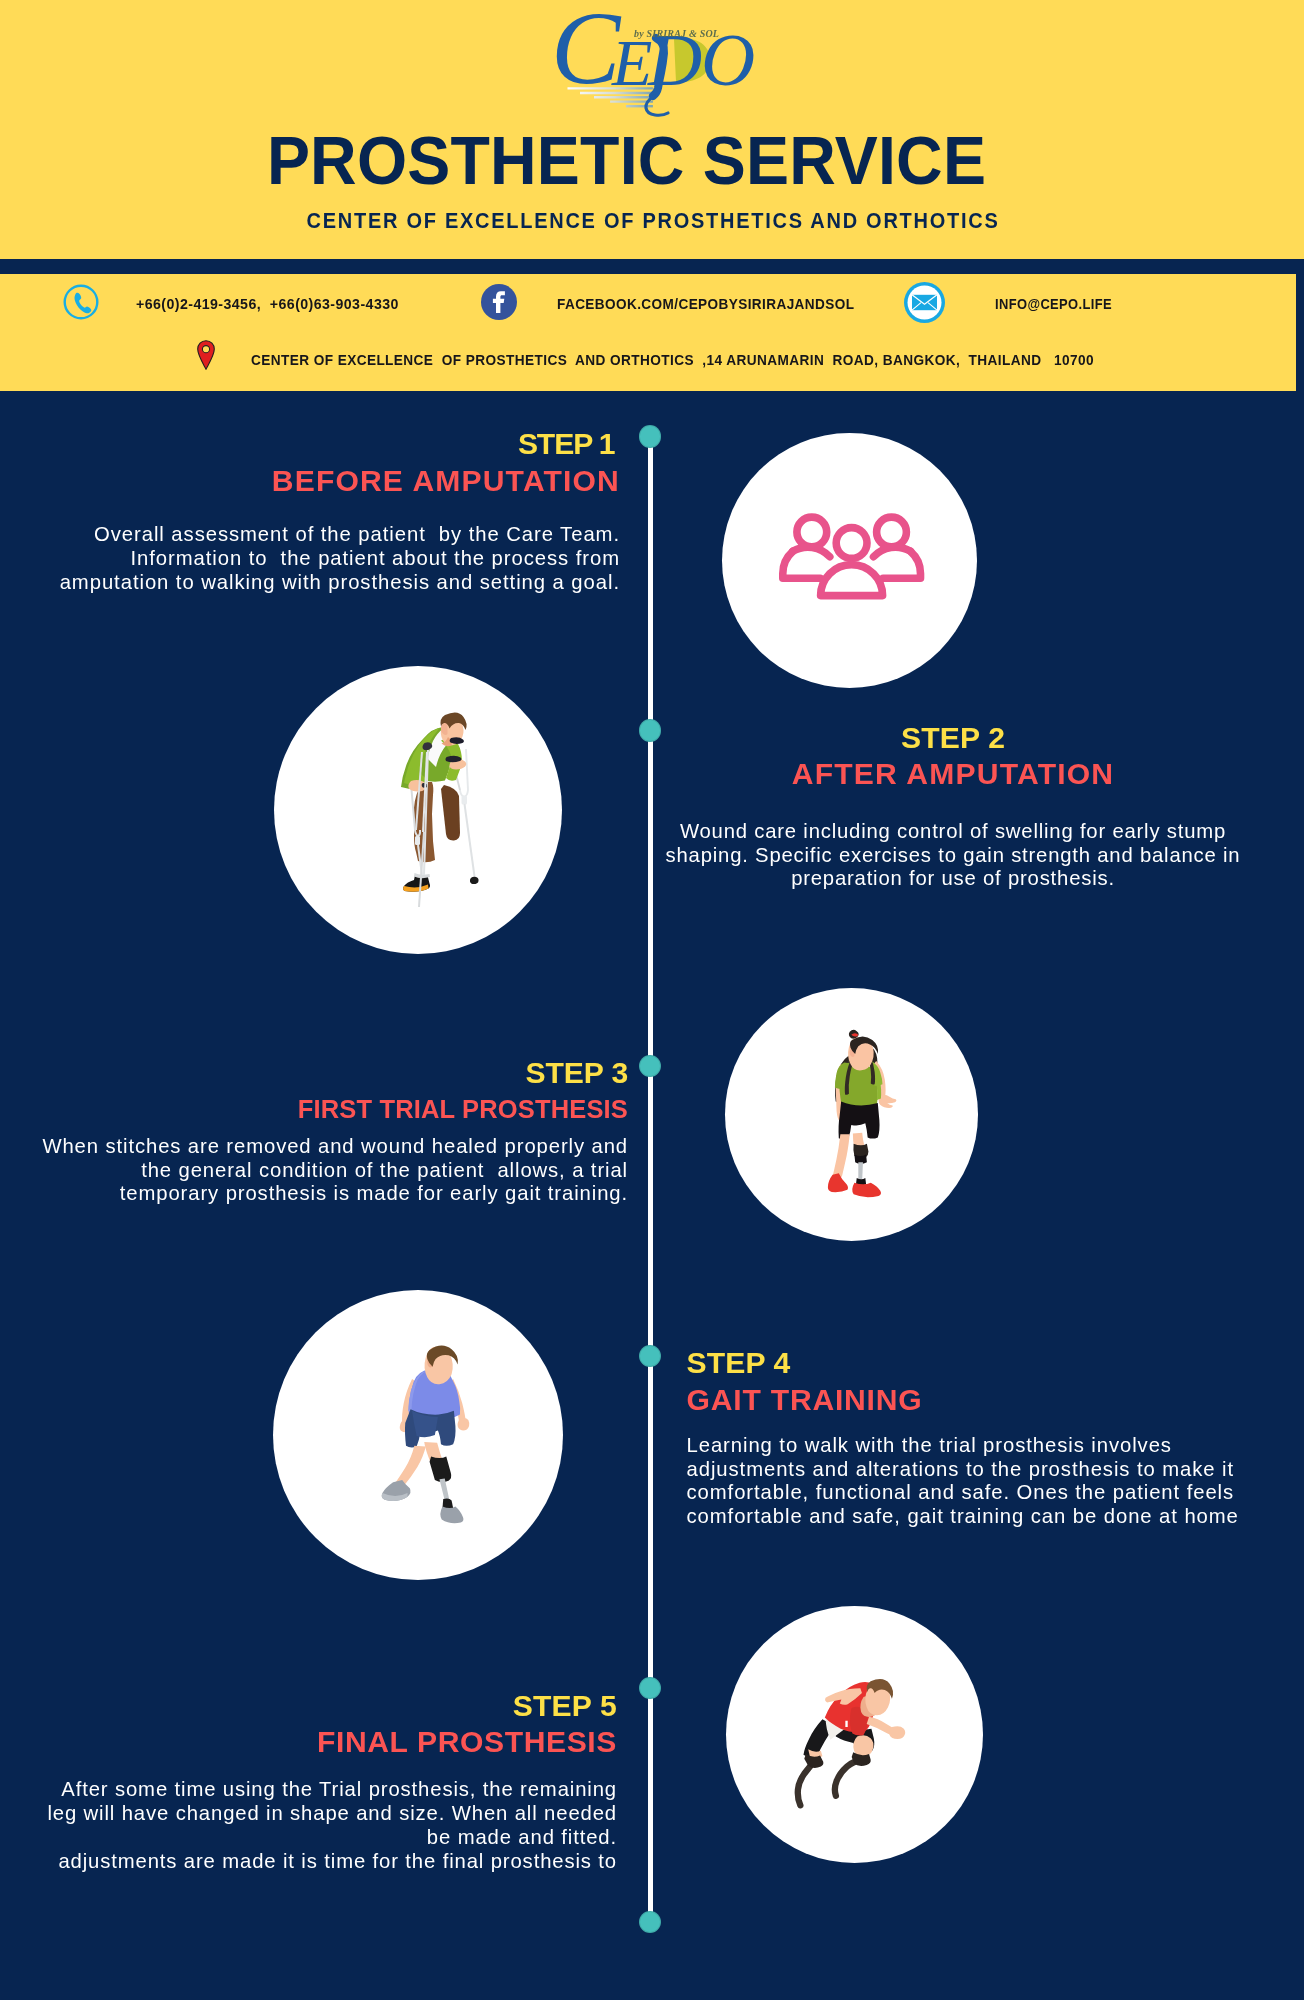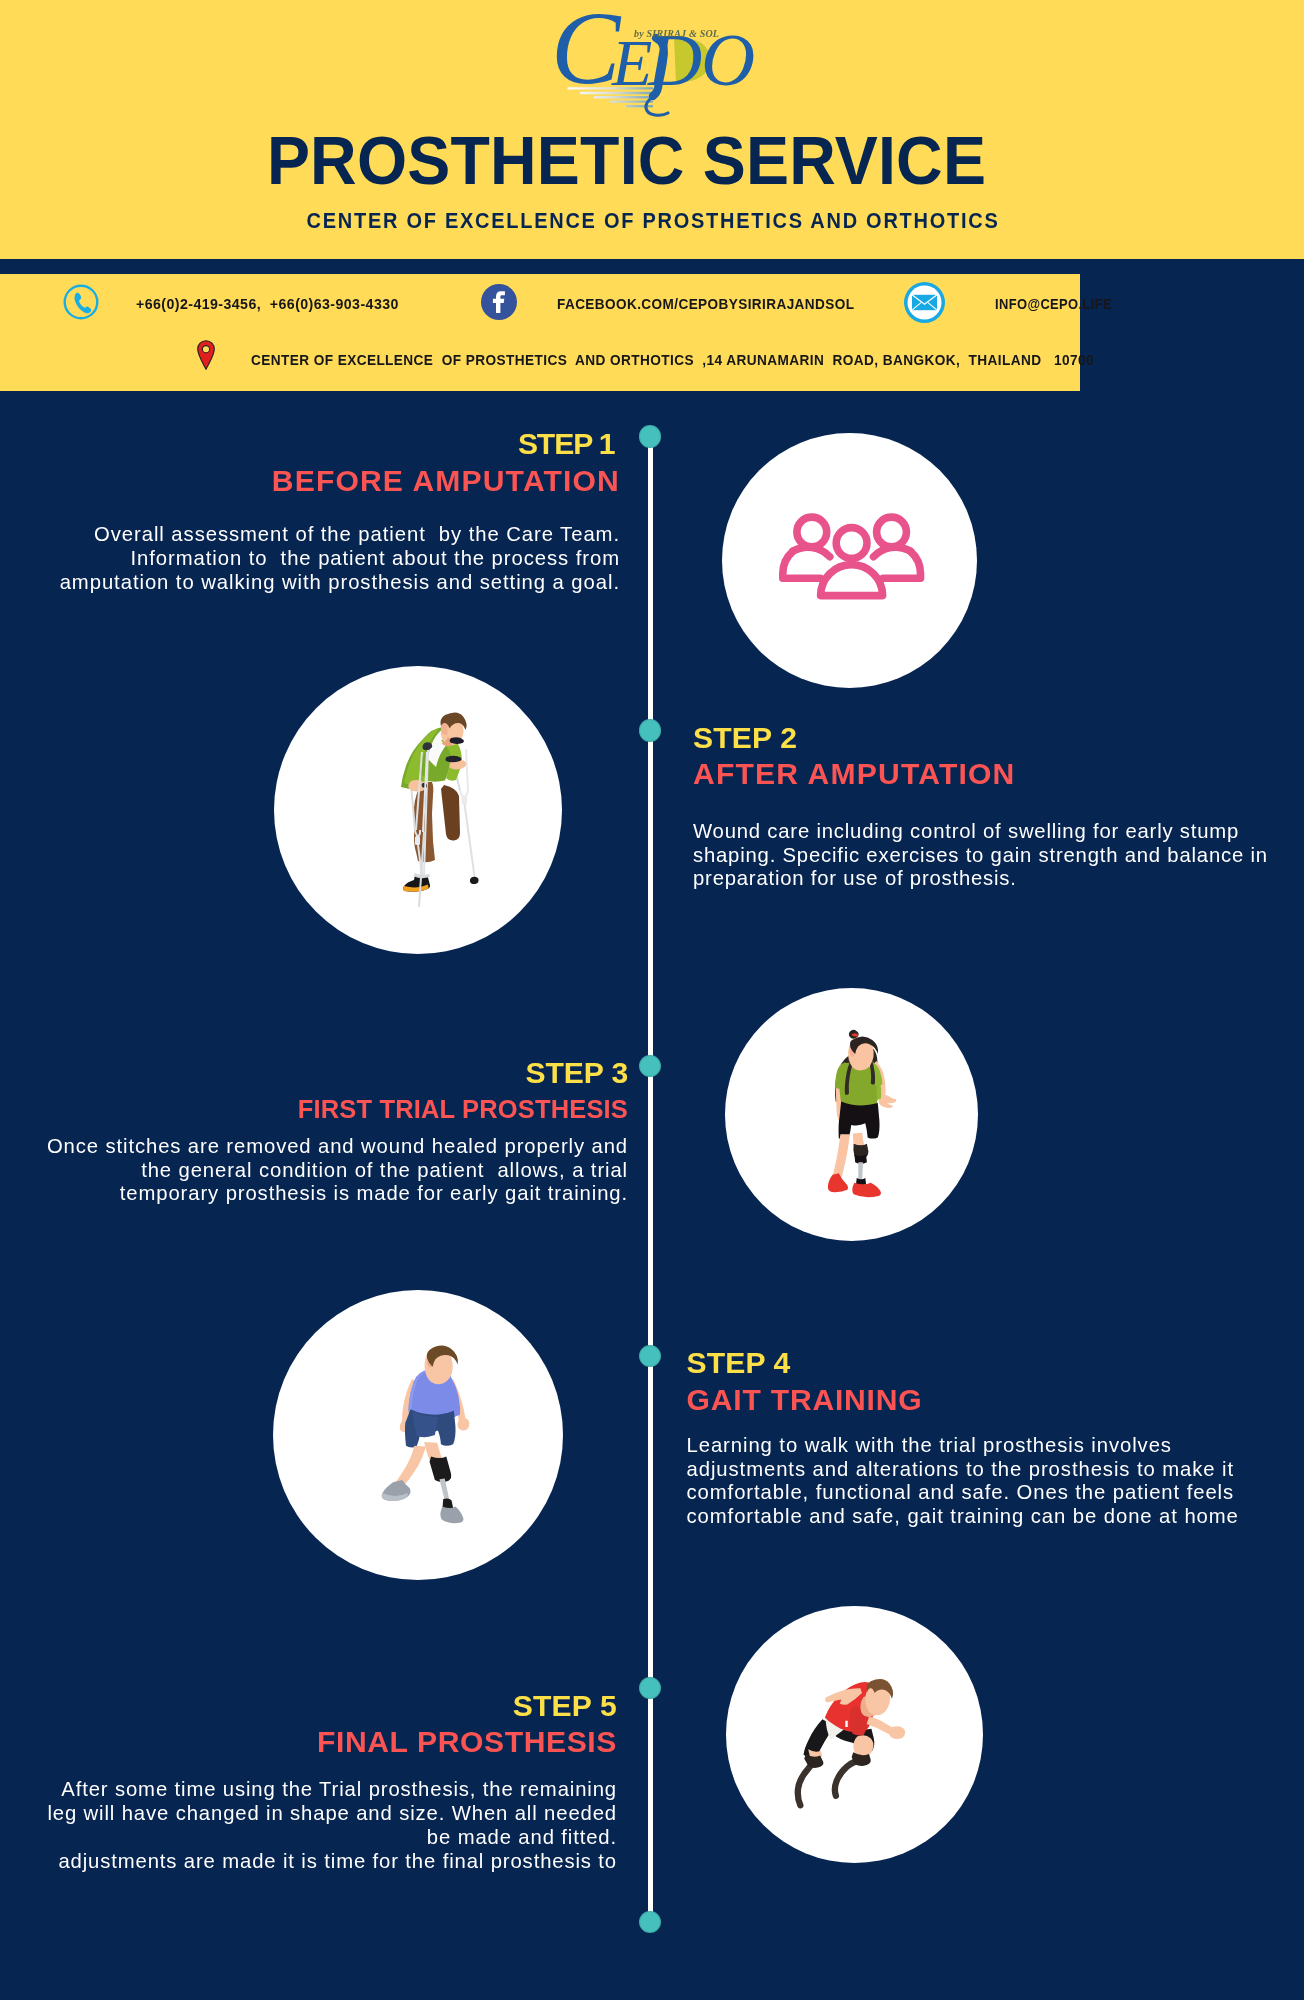--- a/index.html
+++ b/index.html
@@ -10,21 +10,21 @@
   .header{position:absolute;left:0;top:0;width:1304px;height:259px;background:#FFDB57;}
   .logo{position:absolute;left:552px;top:8px;width:210px;height:112px;}
   .title{position:absolute;left:0;top:124.5px;width:1253px;text-align:center;
          font-size:64.5px;font-weight:700;letter-spacing:0.2px;color:#072551;line-height:68px;transform:scaleY(1.055);transform-origin:center top;}
   .subtitle{position:absolute;left:1px;top:206.5px;width:1304px;text-align:center;
             font-size:20px;font-weight:700;letter-spacing:1.73px;color:#072551;line-height:24px;transform:scaleY(1.1);transform-origin:center top;}
 
   .divider{position:absolute;left:0;top:259px;width:1304px;height:15px;background:#072551;}
 
   
-  .contact{position:absolute;left:0;top:274px;width:1080px;height:117px;background:#FFDB57;}
+  .contact{position:absolute;left:0;top:274px;width:1296px;height:117px;background:#FFDB57;}
   .c-icon{position:absolute;}
   .c-txt{position:absolute;font-size:15px;font-weight:700;color:#17161A;letter-spacing:0.45px;white-space:pre;transform-origin:left top;}
 
   
   .timeline{position:absolute;left:647.5px;top:436px;width:5px;height:1486px;background:#ffffff;}
   .dot{position:absolute;width:20.5px;height:20.5px;border-radius:50%;background:#45C0BC;
        box-shadow:0 0 0 1px #3FAAA8;box-sizing:border-box;}
 
   .photo{position:absolute;border-radius:50%;background:#fff;overflow:hidden;}
 
@@ -324,30 +324,30 @@
      </g>
     </svg>
   </div>
 
   <div class="sblock right" style="left:0;top:0;width:620px;">
     <div class="snum" style="margin-top:429px;letter-spacing:-1.093px;padding-right:5.5px;">STEP 1</div>
     <div class="stitle" style="margin-top:7.4px;letter-spacing:1.141px;">BEFORE AMPUTATION</div>
     <div class="sbody" style="margin-top:26.5px;letter-spacing:0.93px;padding-left:40px;"><div>Overall assessment of the patient  by the Care Team.</div><div>Information to  the patient about the process from</div><div>amputation to walking with prosthesis and setting a goal.</div></div>
   </div>
 
-  <div class="sblock left" style="left:693px;top:0;width:580px;">
+  <div class="sblock left" style="left:663px;top:0;width:580px;text-align:center;">
     <div class="snum" style="margin-top:722.5px;letter-spacing:0.174px;">STEP 2</div>
     <div class="stitle" style="margin-top:6.9px;letter-spacing:1.176px;">AFTER AMPUTATION</div>
     <div class="sbody" style="margin-top:30px;letter-spacing:0.80px;"><div>Wound care including control of swelling for early stump</div><div>shaping. Specific exercises to gain strength and balance in</div><div>preparation for use of prosthesis.</div></div>
   </div>
 
   <div class="sblock right" style="left:0;top:0;width:628px;">
     <div class="snum" style="margin-top:1058px;letter-spacing:-0.126px;">STEP 3</div>
     <div class="stitle" style="margin-top:6.4px;font-size:25.5px;letter-spacing:0.154px;">FIRST TRIAL PROSTHESIS</div>
-    <div class="sbody" style="margin-top:10px;letter-spacing:0.89px;padding-left:40px;"><div>Once stitches are removed and wound healed properly and</div><div>the general condition of the patient  allows, a trial</div><div>temporary prosthesis is made for early gait training.</div></div>
+    <div class="sbody" style="margin-top:10px;letter-spacing:0.89px;padding-left:40px;"><div>When stitches are removed and wound healed properly and</div><div>the general condition of the patient  allows, a trial</div><div>temporary prosthesis is made for early gait training.</div></div>
   </div>
 
   <div class="sblock left" style="left:686.5px;top:0;width:560px;">
     <div class="snum" style="margin-top:1348px;letter-spacing:0.141px;">STEP 4</div>
     <div class="stitle" style="margin-top:7.4px;letter-spacing:0.792px;">GAIT TRAINING</div>
     <div class="sbody" style="margin-top:18px;letter-spacing:0.92px;"><div>Learning to walk with the trial prosthesis involves</div><div>adjustments and alterations to the prosthesis to make it</div><div>comfortable, functional and safe. Ones the patient feels</div><div>comfortable and safe, gait training can be done at home</div></div>
   </div>
 
   <div class="sblock right" style="left:0;top:0;width:617px;">
     <div class="snum" style="margin-top:1691px;letter-spacing:0.191px;text-align:right;">STEP 5</div>

